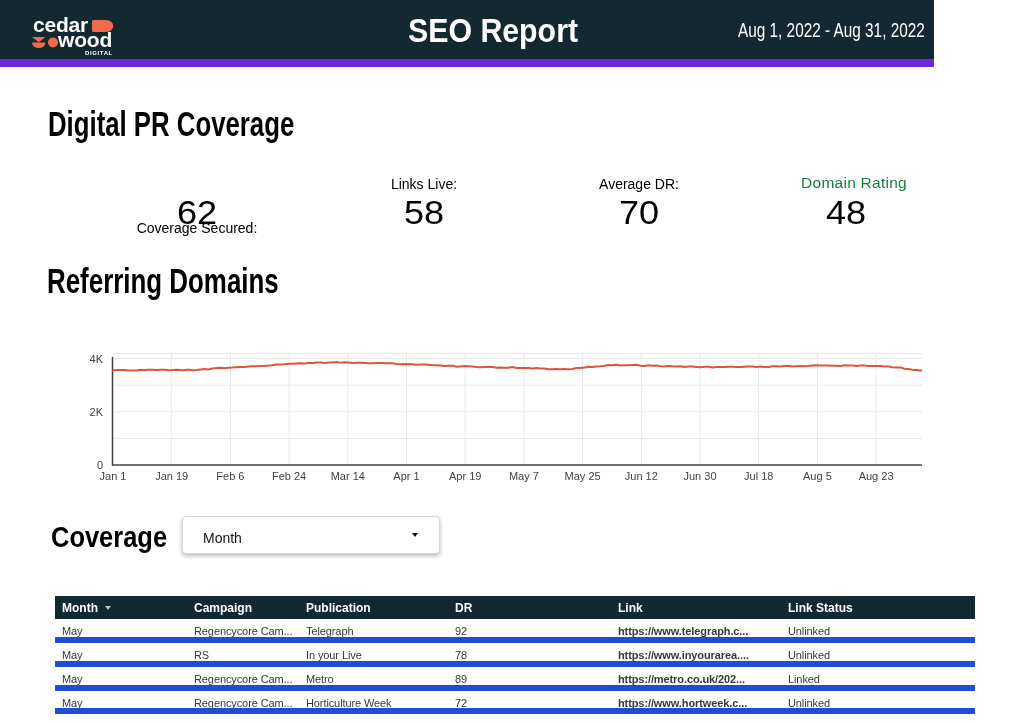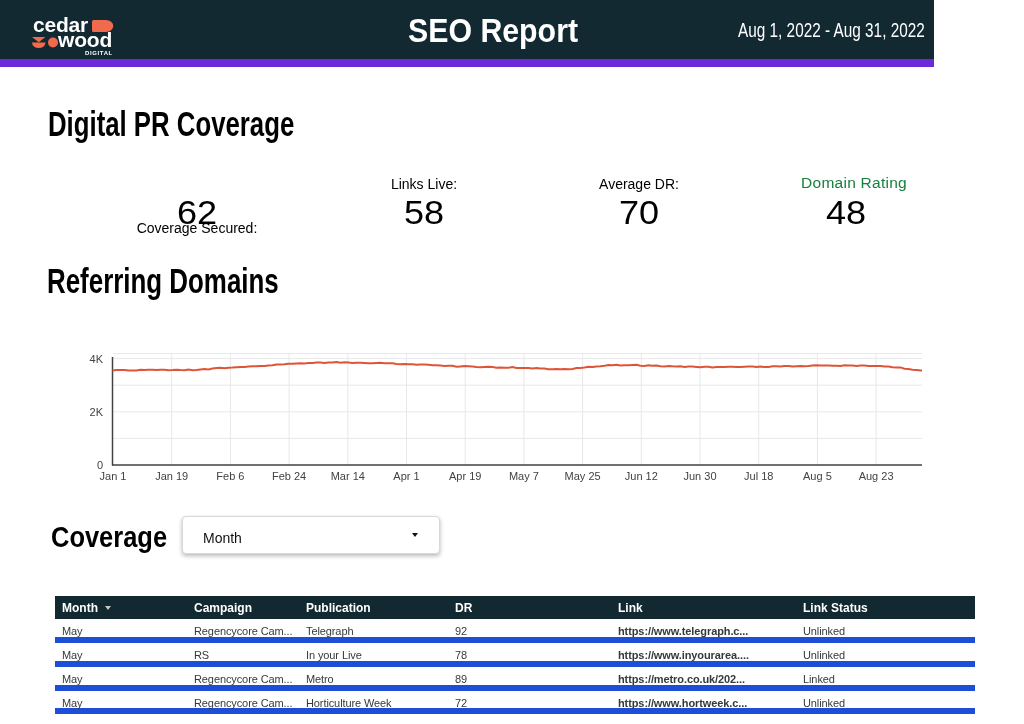--- a/index.html
+++ b/index.html
@@ -23,21 +23,21 @@
 
 #dd { position:absolute; left:182px; top:516px; width:258px; height:38px; background:#fff; border:1px solid #d8d8d8; border-radius:4px; box-shadow:0 2px 4px rgba(0,0,0,0.28); }
 #dd .txt { position:absolute; left:20px; top:12.5px; font-size:14px; color:#111; }
 #dd .caret { position:absolute; right:21px; top:16px; width:0; height:0; border-left:3.5px solid transparent; border-right:3.5px solid transparent; border-top:4.5px solid #111; }
 
 #tbl { position:absolute; left:55px; top:596px; width:920px; }
 #tbl .thead { height:23px; background:#122931; position:relative; }
 #tbl .thead span { position:absolute; top:4.5px; color:#fff; font-weight:bold; font-size:12px; }
 #tbl .row { height:23.85px; position:relative; border-bottom:6px solid #1d4ed8; }
 #tbl .row span { position:absolute; top:6px; color:#35393c; font-size:11px; letter-spacing:-0.1px; }
-.c1 { left:7px; } .c2 { left:139px; } .c3 { left:251px; } .c4 { left:383px;margin-left:17px; } .c5 { left:563px;font-weight:bold; } .c6 { left:728px;padding-left:20px; }
+.c1 { left:7px; } .c2 { left:139px; } .c3 { left:251px; } .c4 { left:383px;margin-left:17px; } .c5 { left:563px;font-weight:bold; } .c6 { left:713px;padding-left:20px; }
 #tbl .thead span#sortcaret { left:50px; top:9.5px; width:0; height:0; border-left:3.5px solid transparent; border-right:3.5px solid transparent; border-top:4.5px solid #c3c9cb; }
 </style>
 </head>
 <body>
 <div id="header">
   <div id="logo-cedar">cedar</div>
   <svg class="abs" style="left:92px; top:20px;" width="22" height="12" viewBox="0 0 22 12">
     <path d="M1.5 0 H14 A7.3 6 0 0 1 14 12 H1.5 A1.5 1.5 0 0 1 0 10.5 V1.5 A1.5 1.5 0 0 1 1.5 0 Z" fill="#f06a4e"></path>
   </svg>
   <svg class="abs" style="left:32px; top:37px;" width="26" height="11" viewBox="0 0 26 11">

